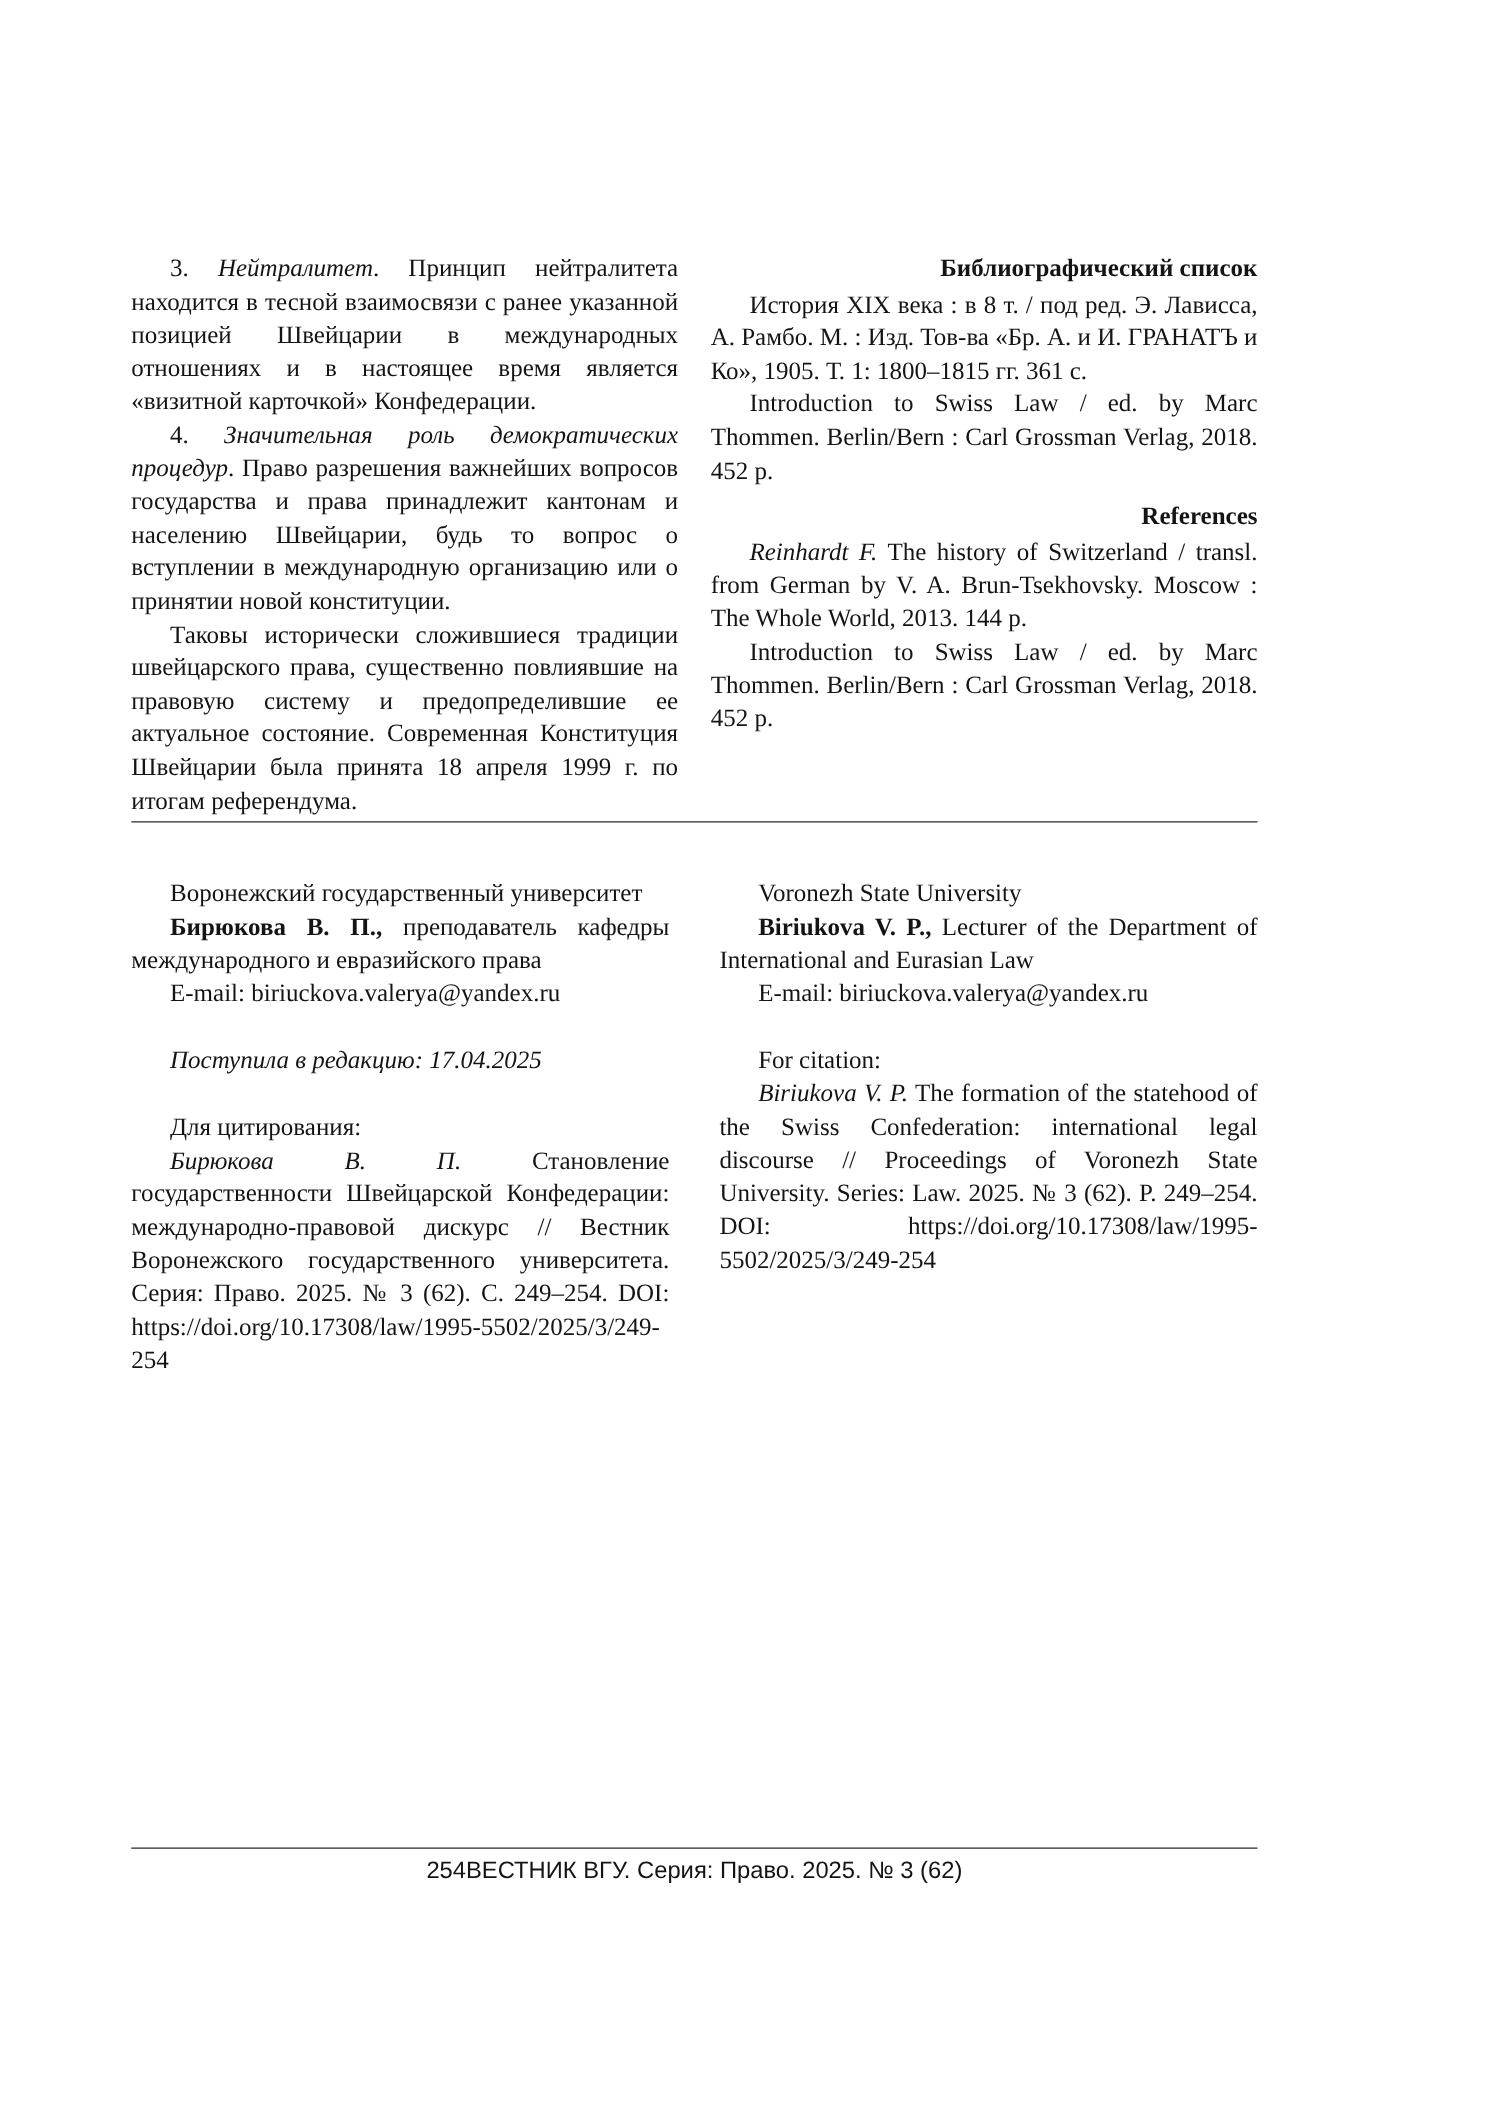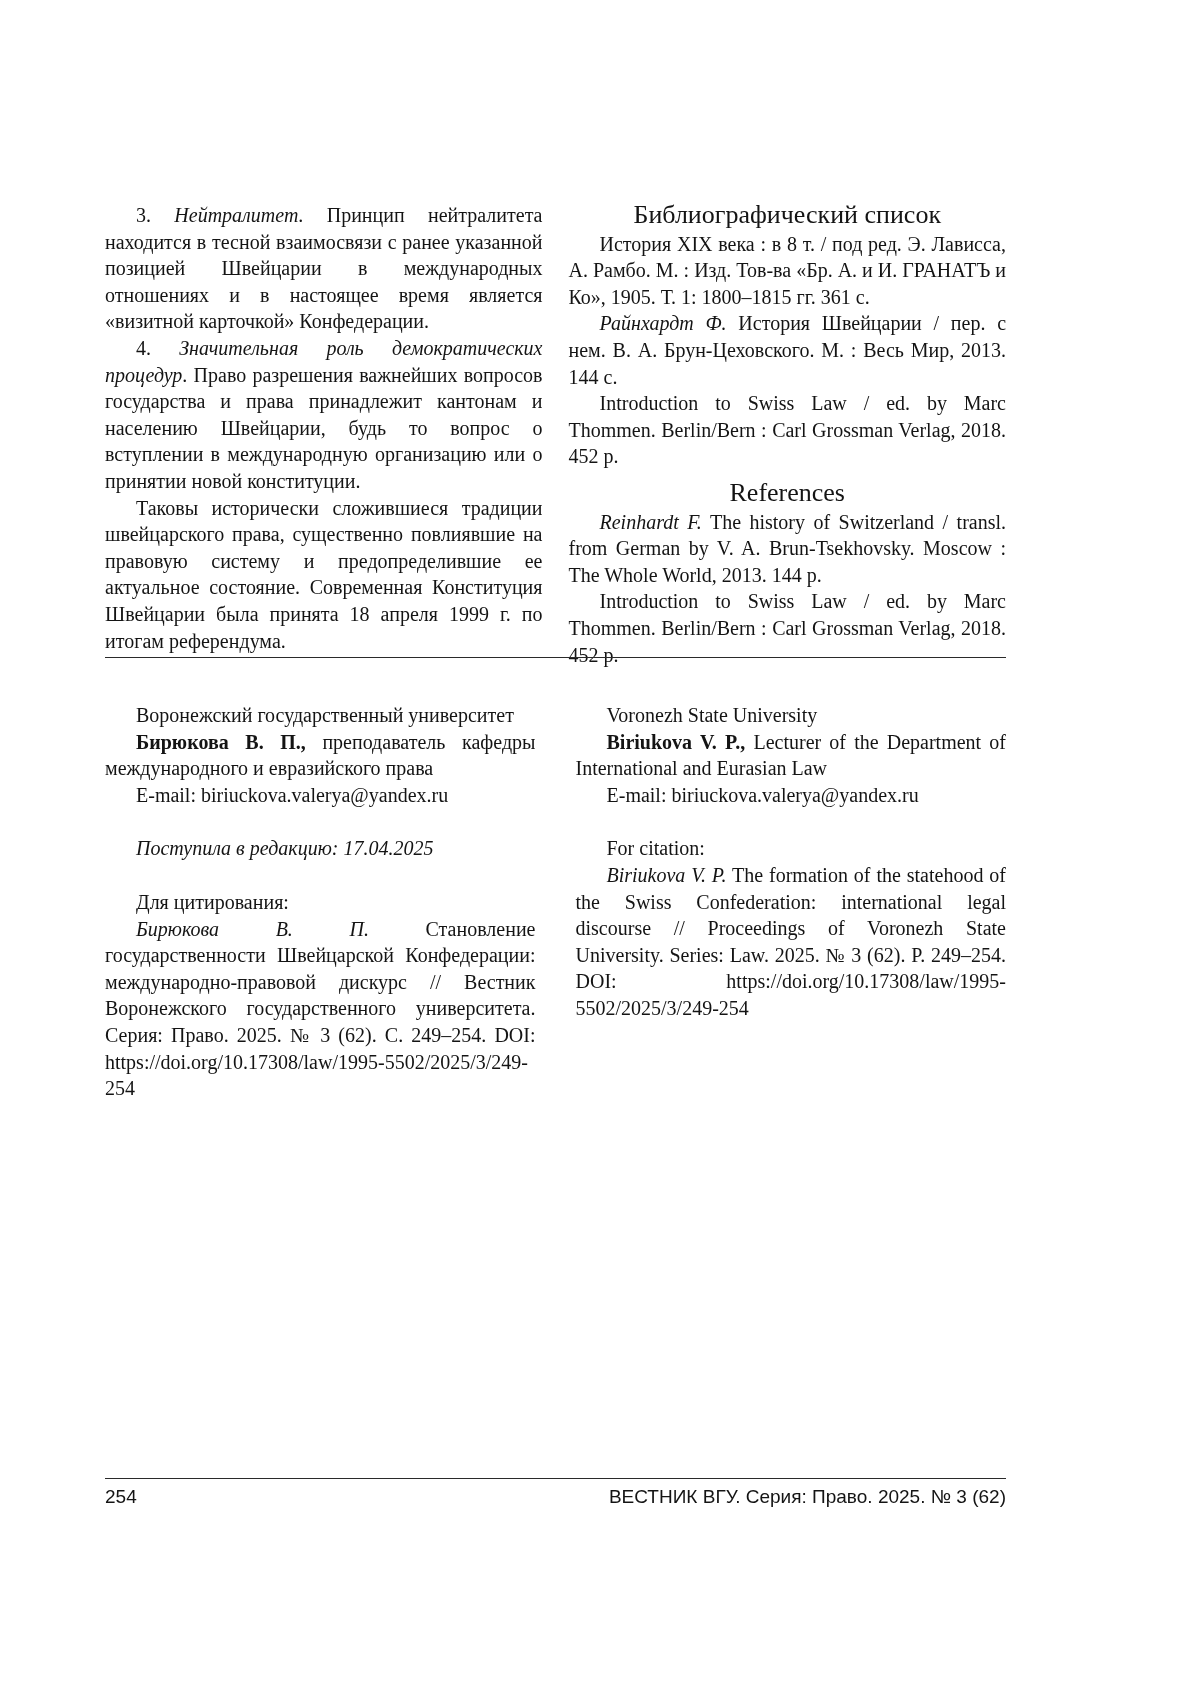--- a/index.html
+++ b/index.html
@@ -50,23 +50,23 @@
     line-height: 26.6px;
     text-align: justify;
   }
   .para {
     margin: 0;
     text-indent: 31px;
     overflow-wrap: break-word;
   }
   .col-heading {
     margin: 0 0 2px 0;
-    font-size: 26px;
-    font-weight: normal;
-    text-align: center;
+    font-size: 20px;
+    font-weight: bold;
+    text-align: right;
     text-indent: 0;
   }
   .refs-heading { margin-top: 10px; }
   em { font-style: italic; }
   b  { font-weight: bold; }
   .spaced { margin-top: 27px; }
   .italic { font-style: italic; }
   .bold-label { font-weight: normal; }
 
   
@@ -84,21 +84,21 @@
     top: 1478px;
     left: 105px;
     width: 901px;
     font-family: "Liberation Sans", sans-serif;
     font-size: 19px;
     color: #141414;
   }
   .footer-rule { border-top: 1.6px solid #2a2a2a; }
   .footer-row {
     display: flex;
-    justify-content: space-between;
+    justify-content: center;
     align-items: baseline;
     padding-top: 7px;
   }
 </style>
 </head>
 <body>
 
 <div class="page">
 
 
@@ -106,21 +106,20 @@
 
     <section class="col">
       <p class="para"><span>3. </span><em>Нейтралитет</em><span>. Принцип нейтралитета находится в тесной взаимосвязи с ранее указанной позицией Швейцарии в международных отношениях и в настоящее время является «визитной карточкой» Конфедерации.</span></p>
       <p class="para"><span>4. </span><em>Значительная роль демократических процедур</em><span>. Право разрешения важнейших вопросов государства и права принадлежит кантонам и населению Швейцарии, будь то вопрос о вступлении в международную организацию или о принятии новой конституции.</span></p>
       <p class="para">Таковы исторически сложившиеся традиции швейцарского права, существенно повлиявшие на правовую систему и предопределившие ее актуальное состояние. Современная Конституция Швейцарии была принята 18 апреля 1999 г. по итогам референдума.</p>
     </section>
 
     <section class="col">
       <h3 class="col-heading">Библиографический список</h3>
       <p class="para">История XIX века : в 8 т. / под ред. Э. Лависса, А. Рамбо. М. : Изд. Тов-ва «Бр. А. и И. ГРАНАТЪ и Ко», 1905. Т. 1: 1800–1815 гг. 361 с.</p>
-      <p class="para"><em>Райнхардт Ф.</em><span> История Швейцарии / пер. с нем. В. А. Брун-Цеховского. М. : Весь Мир, 2013. 144 с.</span></p>
       <p class="para">Introduction to Swiss Law / ed. by Marc Thommen. Berlin/Bern : Carl Grossman Verlag, 2018. 452 p.</p>
 
       <h3 class="col-heading refs-heading">References</h3>
       <p class="para"><em>Reinhardt F.</em><span> The history of Switzerland / transl. from German by V. A. Brun-Tsekhovsky. Moscow : The Whole World, 2013. 144 p.</span></p>
       <p class="para">Introduction to Swiss Law / ed. by Marc Thommen. Berlin/Bern : Carl Grossman Verlag, 2018. 452 p.</p>
     </section>
 
   </main>
 
   <div class="mid-rule"></div>

